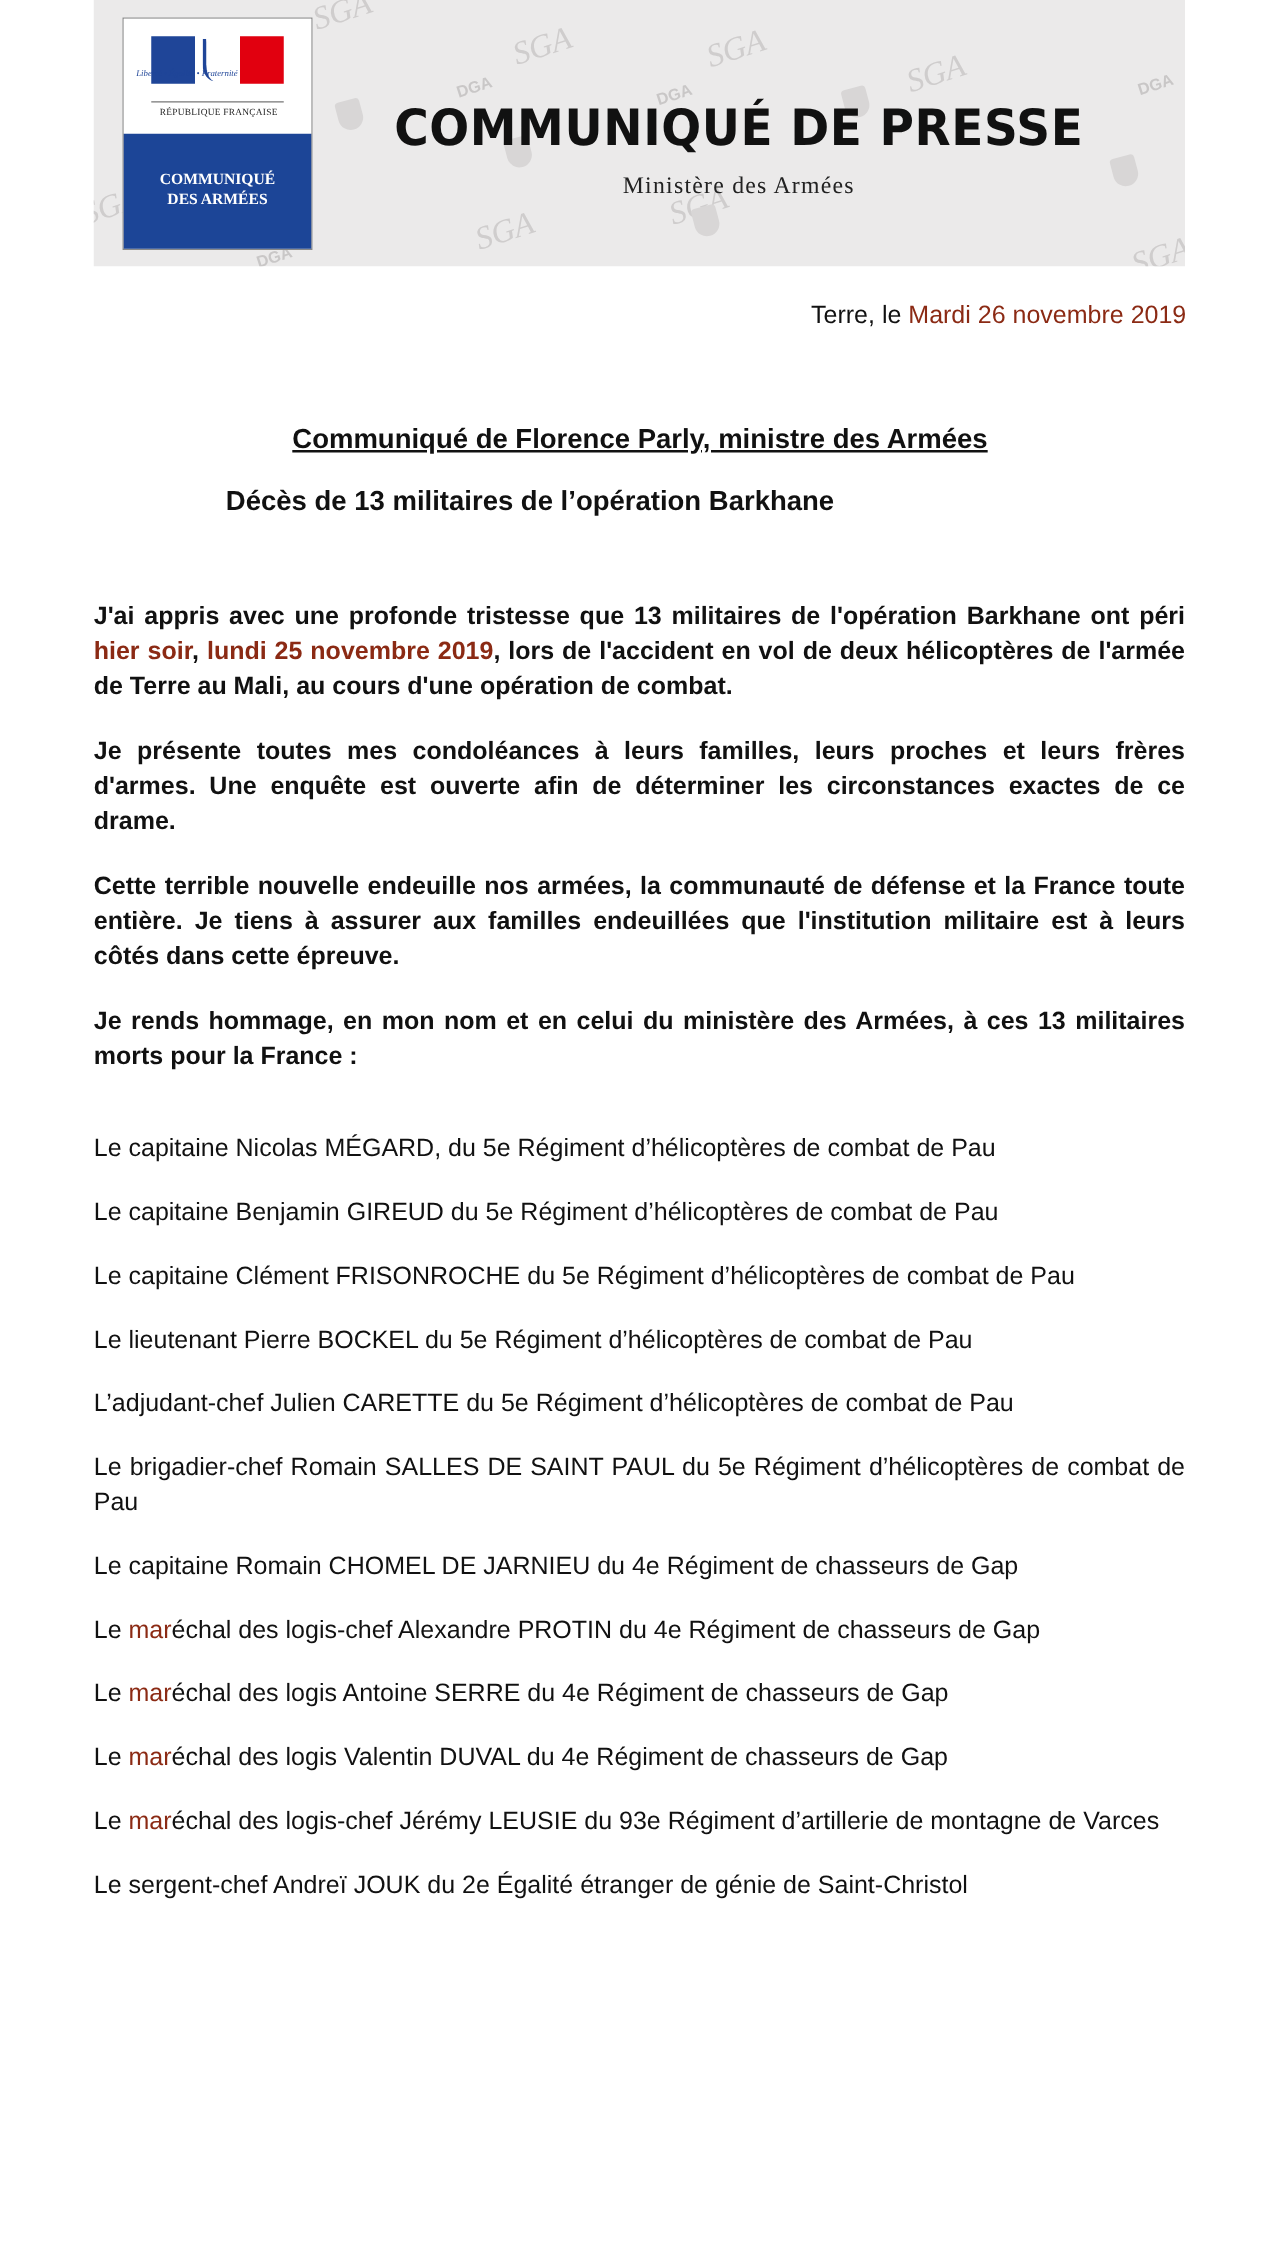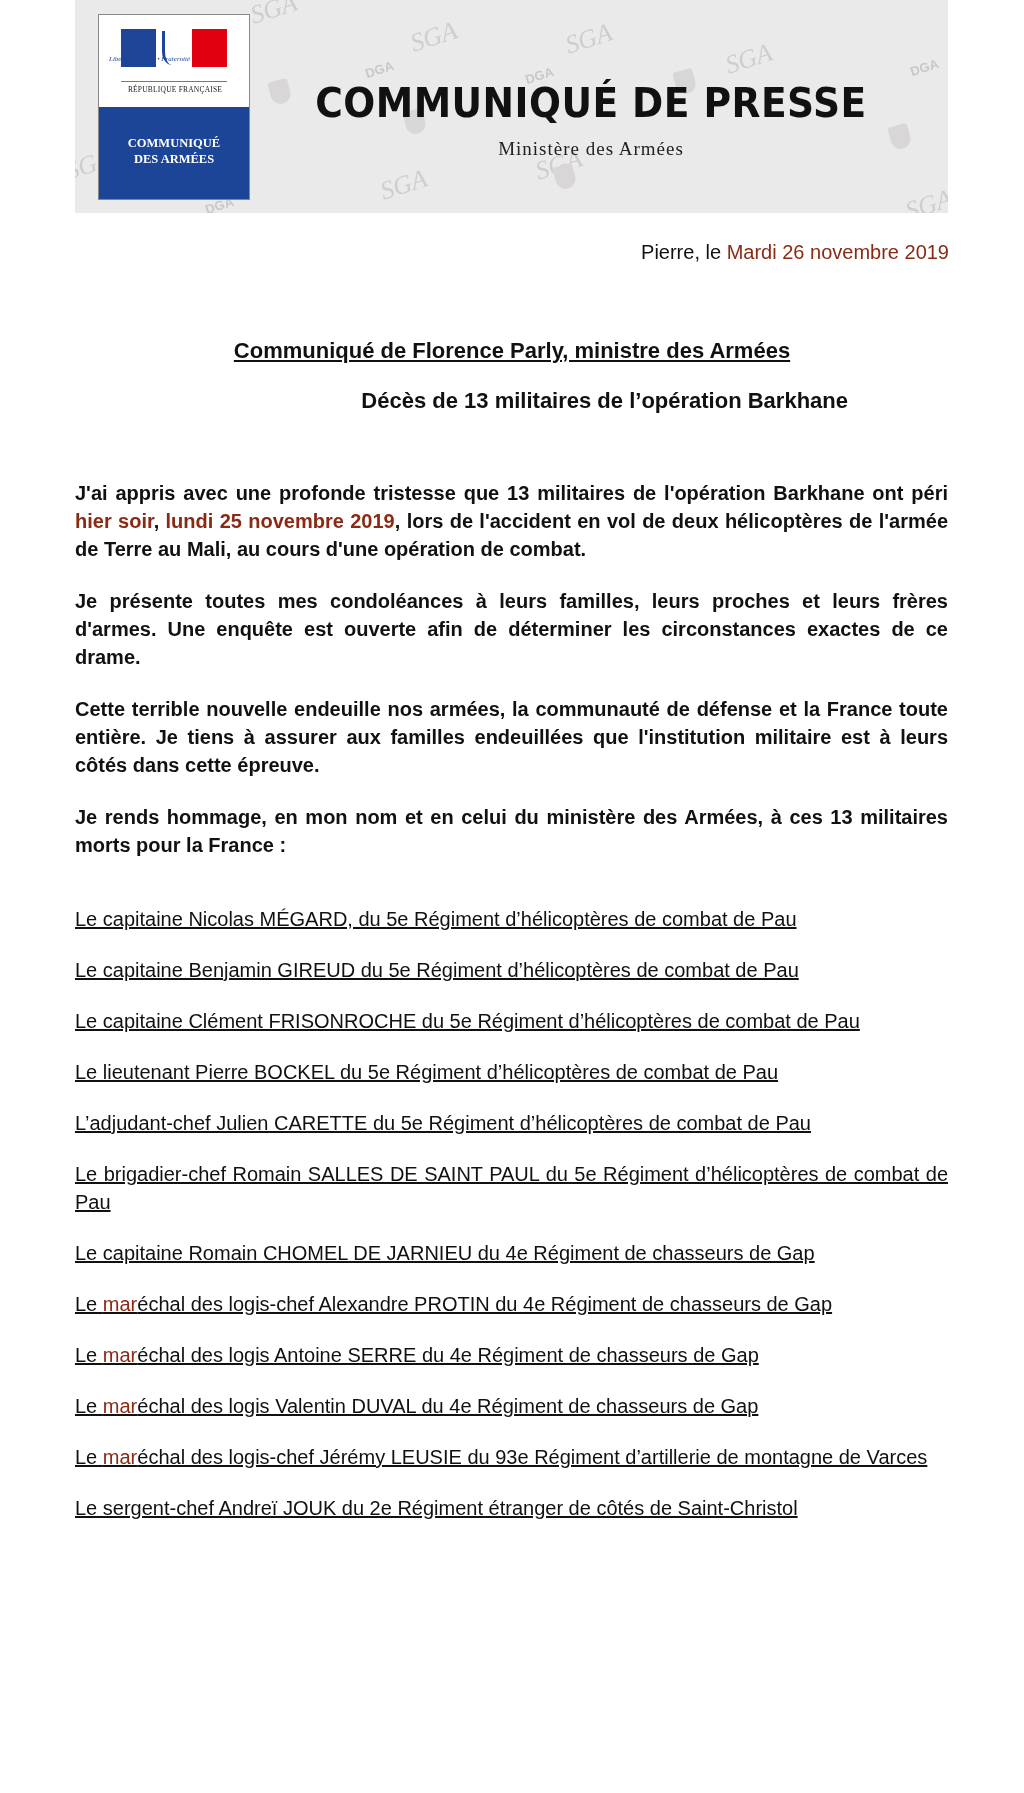--- a/index.html
+++ b/index.html
@@ -40,26 +40,26 @@
               letter-spacing: 0.5px; color: #111; transform: scaleX(0.94); }
   .cp-sub { position: absolute; left: 210px; top: 138px; width: 612px; text-align: center;
             font-family: Liberation Serif, serif; font-size: 19px; letter-spacing: 1px; color: #222; }
 
   
   .dateline { position: absolute; right: 75px; top: 241px; font-size: 20px; color: #111; }
   .accent { color: #8b2a14; }
 
   .heading1 { position: absolute; left: 0; top: 338px; width: 1024px; text-align: center;
               font-weight: bold; font-size: 22px; text-decoration: underline; color: #111; }
-  .heading2 { position: absolute; left: 0; top: 388px; width: 848px; text-align: right;
+  .heading2 { position: absolute; left: 0; top: 388px; width: 848px; text-align: center;
               font-weight: bold; font-size: 22px; color: #111; }
 
   .content { position: absolute; left: 75px; top: 479px; width: 873px; }
   .para { margin: 0 0 24px 0; font-size: 20px; line-height: 28px; text-align: justify; font-weight: bold; }
-  .list { margin-top: 46px; text-decoration: underline; }
+  .list { margin-top: 46px; }
   .item { margin: 0 0 23px 0; font-size: 20px; line-height: 28px; text-align: justify; }
   .closing { margin-top: 62px; font-size: 20px; line-height: 28px; }
 </style>
 </head>
 <body>
 
 <div class="banner">
 
   <span class="wm" style="left:175px;top:-6px">SGA</span>
   <span class="wm" style="left:335px;top:22px">SGA</span>
@@ -97,21 +97,21 @@
       <div>COMMUNIQUÉ</div>
       <div>DES ARMÉES</div>
     </div>
   </div>
 
   <div class="cp-title">COMMUNIQUÉ DE PRESSE</div>
   <div class="cp-sub">Ministère des Armées</div>
 </div>
 
 <div class="dateline">
-  <span>Pierre, le </span><span class="accent">Mardi 26 novembre 2019</span>
+  <span>Terre, le </span><span class="accent">Mardi 26 novembre 2019</span>
 </div>
 
 <div class="heading1">Communiqué de Florence Parly, ministre des Armées</div>
 <div class="heading2">Décès de 13 militaires de l’opération Barkhane</div>
 
 <div class="content">
   <p class="para"><span>J'ai appris avec une profonde tristesse que 13 militaires de l'opération Barkhane ont péri </span><span class="accent">hier soir</span><span>, </span><span class="accent">lundi 25 novembre 2019</span><span>, lors de l'accident en vol de deux hélicoptères de l'armée de Terre au Mali, au cours d'une opération de combat.</span></p>
   <p class="para">Je présente toutes mes condoléances à leurs familles, leurs proches et leurs frères d'armes. Une enquête est ouverte afin de déterminer les circonstances exactes de ce drame.</p>
   <p class="para">Cette terrible nouvelle endeuille nos armées, la communauté de défense et la France toute entière. Je tiens à assurer aux familles endeuillées que l'institution militaire est à leurs côtés dans cette épreuve.</p>
   <p class="para">Je rends hommage, en mon nom et en celui du ministère des Armées, à ces 13 militaires morts pour la France :</p>
@@ -121,16 +121,16 @@
     <p class="item"><span>Le capitaine Benjamin GIREUD du 5e Régiment d’hélicoptères de combat de Pau</span><span class="accent"></span><span></span></p>
     <p class="item"><span>Le capitaine Clément FRISONROCHE du 5e Régiment d’hélicoptères de combat de Pau</span><span class="accent"></span><span></span></p>
     <p class="item"><span>Le lieutenant Pierre BOCKEL du 5e Régiment d’hélicoptères de combat de Pau</span><span class="accent"></span><span></span></p>
     <p class="item"><span>L’adjudant-chef Julien CARETTE du 5e Régiment d’hélicoptères de combat de Pau</span><span class="accent"></span><span></span></p>
     <p class="item"><span>Le brigadier-chef Romain SALLES DE SAINT PAUL du 5e Régiment d’hélicoptères de combat de Pau</span><span class="accent"></span><span></span></p>
     <p class="item"><span>Le capitaine Romain CHOMEL DE JARNIEU du 4e Régiment de chasseurs de Gap</span><span class="accent"></span><span></span></p>
     <p class="item"><span>Le </span><span class="accent">mar</span><span>échal des logis-chef Alexandre PROTIN du 4e Régiment de chasseurs de Gap</span></p>
     <p class="item"><span>Le </span><span class="accent">mar</span><span>échal des logis Antoine SERRE du 4e Régiment de chasseurs de Gap</span></p>
     <p class="item"><span>Le </span><span class="accent">mar</span><span>échal des logis Valentin DUVAL du 4e Régiment de chasseurs de Gap</span></p>
     <p class="item"><span>Le </span><span class="accent">mar</span><span>échal des logis-chef Jérémy LEUSIE du 93e Régiment d’artillerie de montagne de Varces</span></p>
-    <p class="item"><span>Le sergent-chef Andreï JOUK du 2e Régiment étranger de côtés de Saint-Christol</span><span class="accent"></span><span></span></p>
+    <p class="item"><span>Le sergent-chef Andreï JOUK du 2e Égalité étranger de génie de Saint-Christol</span><span class="accent"></span><span></span></p>
   </div>
 
 </div>
 
 </body></html>

